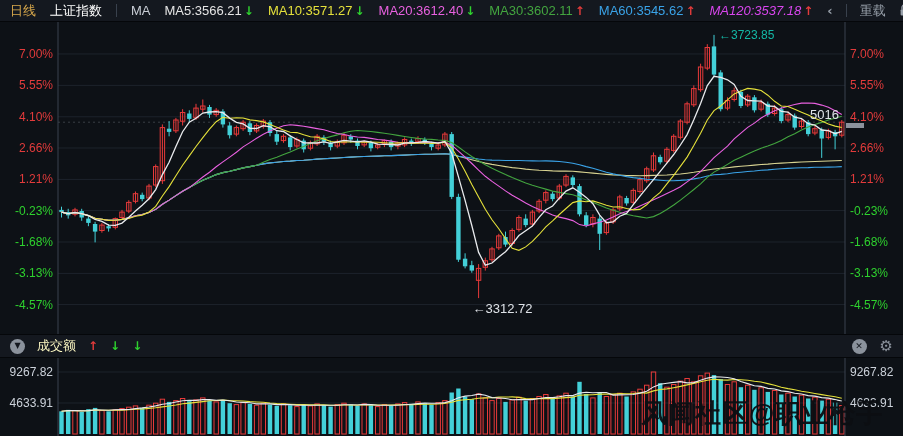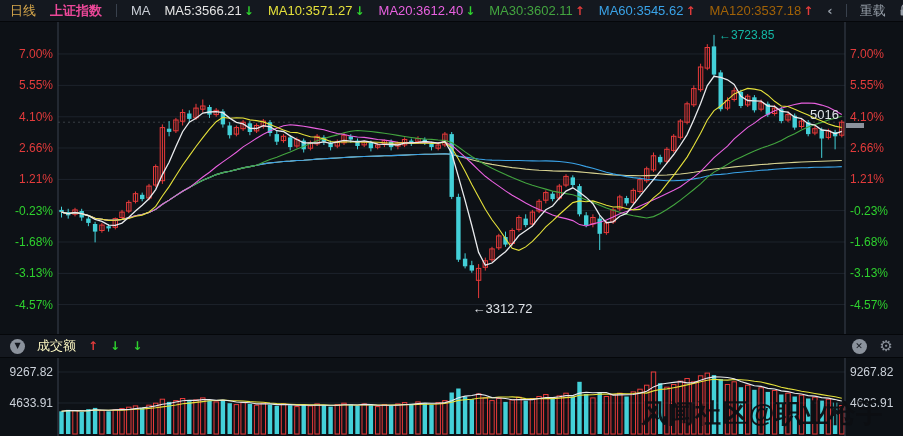--- a/index.html
+++ b/index.html
@@ -2,21 +2,21 @@
 <html><head>
 <meta charset="utf-8">
 <style>
   html,body{margin:0;padding:0;background:#0d1116;}
   .screen{position:relative;width:903px;height:436px;background:#0d1116;overflow:hidden;
           font-family:"Liberation Sans","DejaVu Sans",sans-serif;-webkit-font-smoothing:antialiased;}
   .toolbar{position:absolute;top:0;left:0;width:903px;height:22px;background:#14181f;
            border-bottom:1px solid #05070a;display:flex;align-items:center;gap:14px;
            padding:0 10px;box-sizing:border-box;font-size:13px;z-index:5;white-space:nowrap;}
   .period{color:#d9a94c;cursor:pointer;}
-  .symbol{color:#ec4899;cursor:pointer;font-weight:bold;}
+  .symbol{color:#ffffff;cursor:pointer;}
   .ind{color:#c9ced6;cursor:pointer;}
   .vdiv{width:1px;height:13px;background:#39414d;flex:0 0 auto;}
   .ma-item{display:flex;align-items:center;gap:2px;cursor:pointer;}
   .arr{font-weight:bold;font-family:"DejaVu Sans",sans-serif;font-size:12px;line-height:1;}
   .tb-right{margin-left:auto;display:flex;align-items:center;gap:13px;color:#99a1ab;}
   .icon{color:#99a1ab;font-family:"DejaVu Sans",sans-serif;font-size:14px;line-height:1;cursor:pointer;display:flex;align-items:center;}
   .chev{font-size:13px;font-weight:bold;}
   #main-svg{position:absolute;top:22px;left:0;z-index:1;}
   #vol-svg{position:absolute;top:358px;left:0;z-index:1;}
   .volheader{position:absolute;top:334px;left:0;width:903px;height:24px;background:#14181f;
@@ -56,21 +56,21 @@
     </span>
     <span class="ma-item">
       <span style="color: rgb(67, 165, 63);">MA30:3602.11</span>
       <span class="arr" style="color: rgb(226, 59, 59);">↑</span>
     </span>
     <span class="ma-item">
       <span style="color: rgb(58, 163, 232);">MA60:3545.62</span>
       <span class="arr" style="color: rgb(226, 59, 59);">↑</span>
     </span>
     <span class="ma-item">
-      <span style="color: #a16207;">MA120:3537.18</span>
+      <span style="color: #d946ef; font-style: italic;">MA120:3537.18</span>
       <span class="arr" style="color: rgb(226, 59, 59);">↑</span>
     </span>
 
     <div class="tb-right">
       <span class="icon chev">‹</span>
       <span class="vdiv"></span>
       <span style="color:#99a1ab;cursor:pointer;">重载</span>
       <span class="icon">
         <svg width="12" height="13" viewBox="0 0 12 13">
             <path d="M3 5.2 V3.6 a3 3 0 0 1 6 0 V5.2" fill="none" stroke="#99a1ab" stroke-width="1.4"></path>

